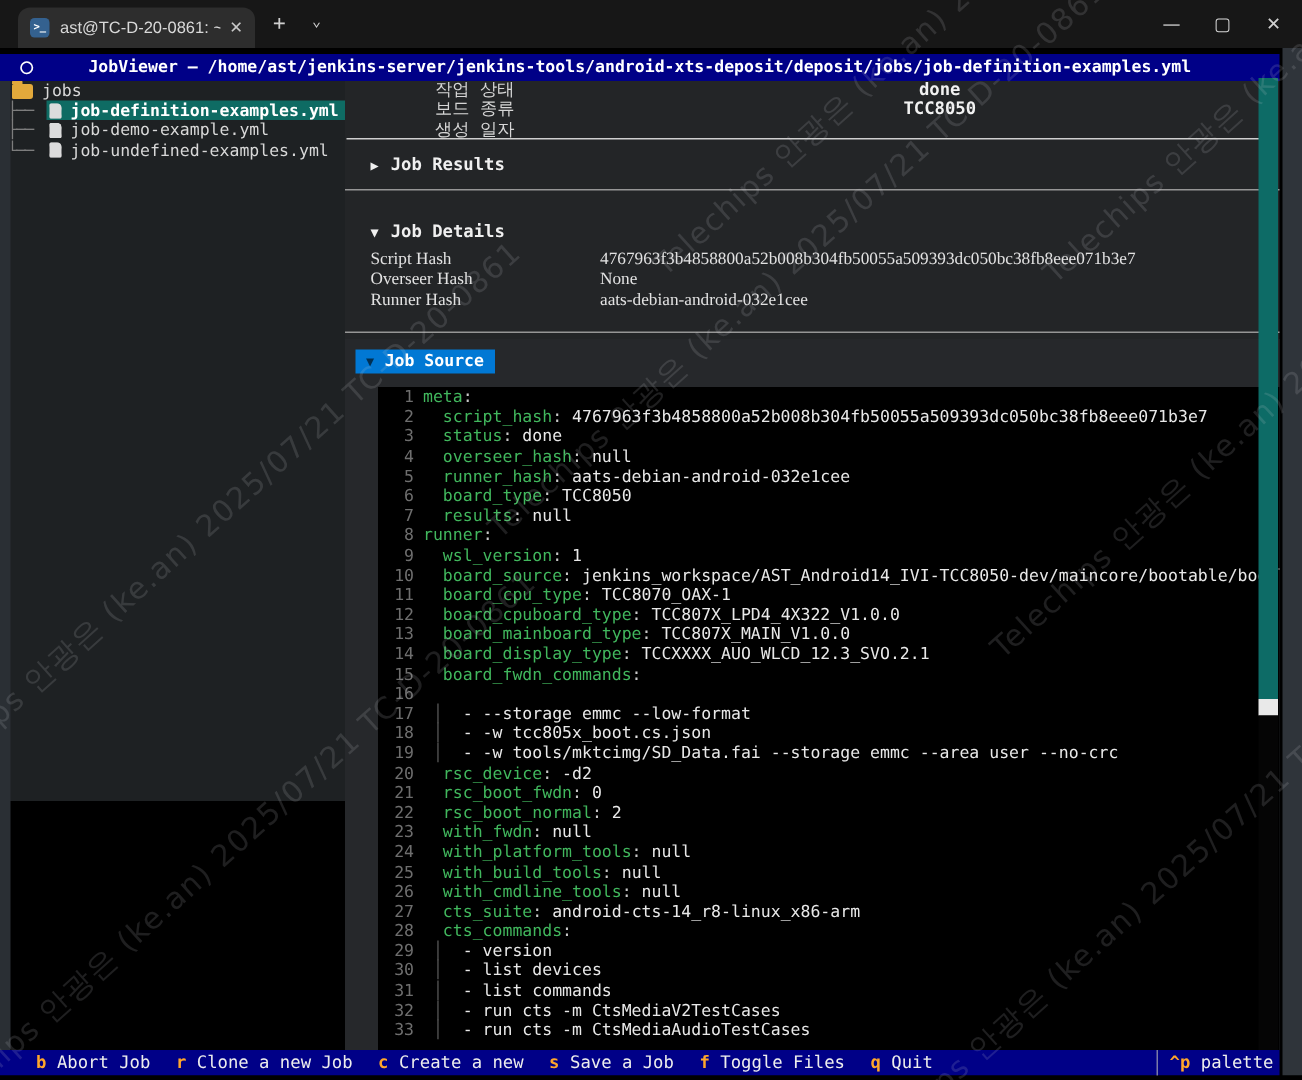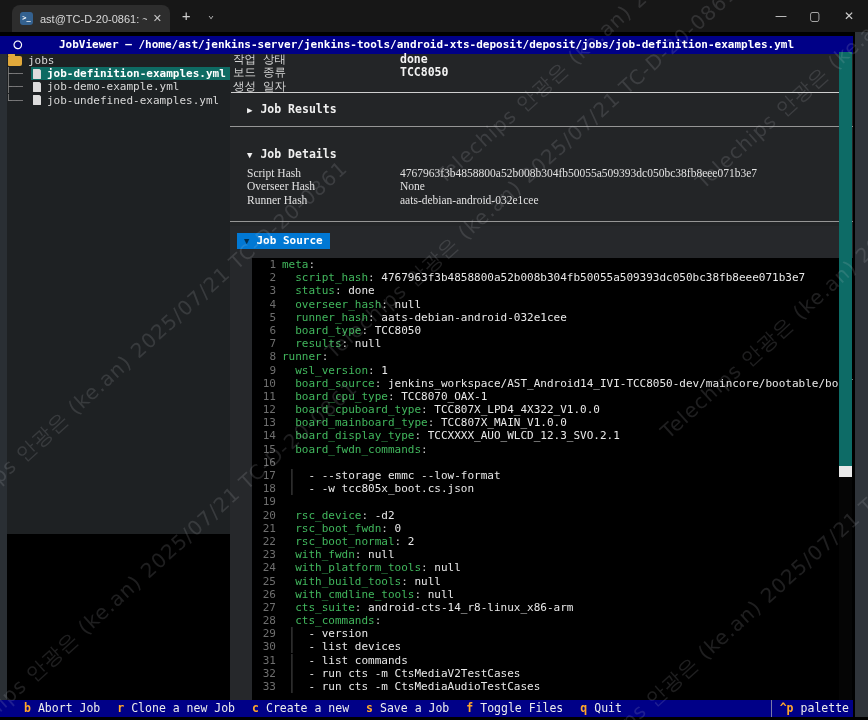--- a/index.html
+++ b/index.html
@@ -33,21 +33,21 @@
   .rootrow { padding-left:8px; display:flex; align-items:center; }
   .folder { width:14px; height:10px; background:#e2a93b; border-radius:1px 2px 2px 1px; position:relative; margin-right:6px; }
   .folder:before { content:""; position:absolute; top:-3px; left:0; width:7px; height:3px; background:#e2a93b; border-radius:2px 2px 0 0; }
   .branch { position:absolute; left:5px; color:#7d7d7d; letter-spacing:-1px; }
   .flabel { position:absolute; left:31px; display:flex; align-items:center; padding:0 4px 0 2px; height:13.2px; }
   .fsel { background:#0e6b63; color:#ffffff; font-weight:bold; }
   .ficon { display:inline-block; width:8px; height:10px; background:#dcdcdc; border-radius:1px 3px 1px 1px; margin-right:6px;
     box-shadow:inset 0 -2px 0 #dcdcdc, inset 0 2px 0 #dcdcdc; }
   .main { position:absolute; left:230px; top:54px; width:623px; height:646px; background:#232527; }
   .prow { display:grid; grid-template-columns:167px 1fr; padding-left:3px; height:13.4px;
-    font-size:11.5px; line-height:13.4px; color:#d6d6d6; white-space:nowrap; }
+    font-size:11.5px; line-height:13.4px; color:#d6d6d6; white-space:nowrap;text-align:center; }
   .prow .val { color:#f2f2f2; font-weight:bold; }
   .prop-underline { position:absolute; left:1px; top:37.5px; width:620px; height:1px; background:#cfcfcf; }
   .sect-title { position:absolute; left:17px; font:bold 11.5px "DejaVu Sans Mono",monospace; color:#f0f0f0; white-space:nowrap; }
   .sect-title .arrow { font-size:9px; margin-right:8px; }
   .hrule { position:absolute; left:0; width:623px; height:1px; background:#969696; }
   .drow { display:grid; grid-template-columns:153px 1fr; padding-left:17px; height:13.4px;
     font-size:11.5px; line-height:13.4px; color:#e2e2e2; white-space:nowrap; }
   .jobsource-box { position:absolute; left:0; top:172px; width:623px; height:474px; background:#26282b; }
   .chip { position:absolute; left:7px; top:7px; height:16px; background:#0178d4; color:#fff;
     font:bold 11px/16px "DejaVu Sans Mono",monospace; padding:0 7px; white-space:nowrap; }
@@ -186,21 +186,21 @@
         <div class="cline"><span class="lnum">9</span><span class="ctext"><span class="ckey">  wsl_version</span><span class="cpun">:</span><span class="cval"> 1</span></span></div>
         <div class="cline"><span class="lnum">10</span><span class="ctext"><span class="ckey">  board_source</span><span class="cpun">:</span><span class="cval"> jenkins_workspace/AST_Android14_IVI-TCC8050-dev/maincore/bootable/bootl</span></span></div>
         <div class="cline"><span class="lnum">11</span><span class="ctext"><span class="ckey">  board_cpu_type</span><span class="cpun">:</span><span class="cval"> TCC8070_OAX-1</span></span></div>
         <div class="cline"><span class="lnum">12</span><span class="ctext"><span class="ckey">  board_cpuboard_type</span><span class="cpun">:</span><span class="cval"> TCC807X_LPD4_4X322_V1.0.0</span></span></div>
         <div class="cline"><span class="lnum">13</span><span class="ctext"><span class="ckey">  board_mainboard_type</span><span class="cpun">:</span><span class="cval"> TCC807X_MAIN_V1.0.0</span></span></div>
         <div class="cline"><span class="lnum">14</span><span class="ctext"><span class="ckey">  board_display_type</span><span class="cpun">:</span><span class="cval"> TCCXXXX_AUO_WLCD_12.3_SVO.2.1</span></span></div>
         <div class="cline"><span class="lnum">15</span><span class="ctext"><span class="ckey">  board_fwdn_commands</span><span class="cpun">:</span></span></div>
         <div class="cline"><span class="lnum">16</span></div>
         <div class="cline"><span class="lnum">17</span><span class="ctext"><span class="guide"> │</span><span class="cval">  - --storage emmc --low-format</span></span></div>
         <div class="cline"><span class="lnum">18</span><span class="ctext"><span class="guide"> │</span><span class="cval">  - -w tcc805x_boot.cs.json</span></span></div>
-        <div class="cline"><span class="lnum">19</span></div>
+        <div class="cline"><span class="lnum">19</span><span class="ctext"><span class="guide"> │</span><span class="cval">  - -w tools/mktcimg/SD_Data.fai --storage emmc --area user --no-crc</span></span></div>
         <div class="cline"><span class="lnum">20</span><span class="ctext"><span class="ckey">  rsc_device</span><span class="cpun">:</span><span class="cval"> -d2</span></span></div>
         <div class="cline"><span class="lnum">21</span><span class="ctext"><span class="ckey">  rsc_boot_fwdn</span><span class="cpun">:</span><span class="cval"> 0</span></span></div>
         <div class="cline"><span class="lnum">22</span><span class="ctext"><span class="ckey">  rsc_boot_normal</span><span class="cpun">:</span><span class="cval"> 2</span></span></div>
         <div class="cline"><span class="lnum">23</span><span class="ctext"><span class="ckey">  with_fwdn</span><span class="cpun">:</span><span class="cval"> null</span></span></div>
         <div class="cline"><span class="lnum">24</span><span class="ctext"><span class="ckey">  with_platform_tools</span><span class="cpun">:</span><span class="cval"> null</span></span></div>
         <div class="cline"><span class="lnum">25</span><span class="ctext"><span class="ckey">  with_build_tools</span><span class="cpun">:</span><span class="cval"> null</span></span></div>
         <div class="cline"><span class="lnum">26</span><span class="ctext"><span class="ckey">  with_cmdline_tools</span><span class="cpun">:</span><span class="cval"> null</span></span></div>
         <div class="cline"><span class="lnum">27</span><span class="ctext"><span class="ckey">  cts_suite</span><span class="cpun">:</span><span class="cval"> android-cts-14_r8-linux_x86-arm</span></span></div>
         <div class="cline"><span class="lnum">28</span><span class="ctext"><span class="ckey">  cts_commands</span><span class="cpun">:</span></span></div>
         <div class="cline"><span class="lnum">29</span><span class="ctext"><span class="guide"> │</span><span class="cval">  - version</span></span></div>

